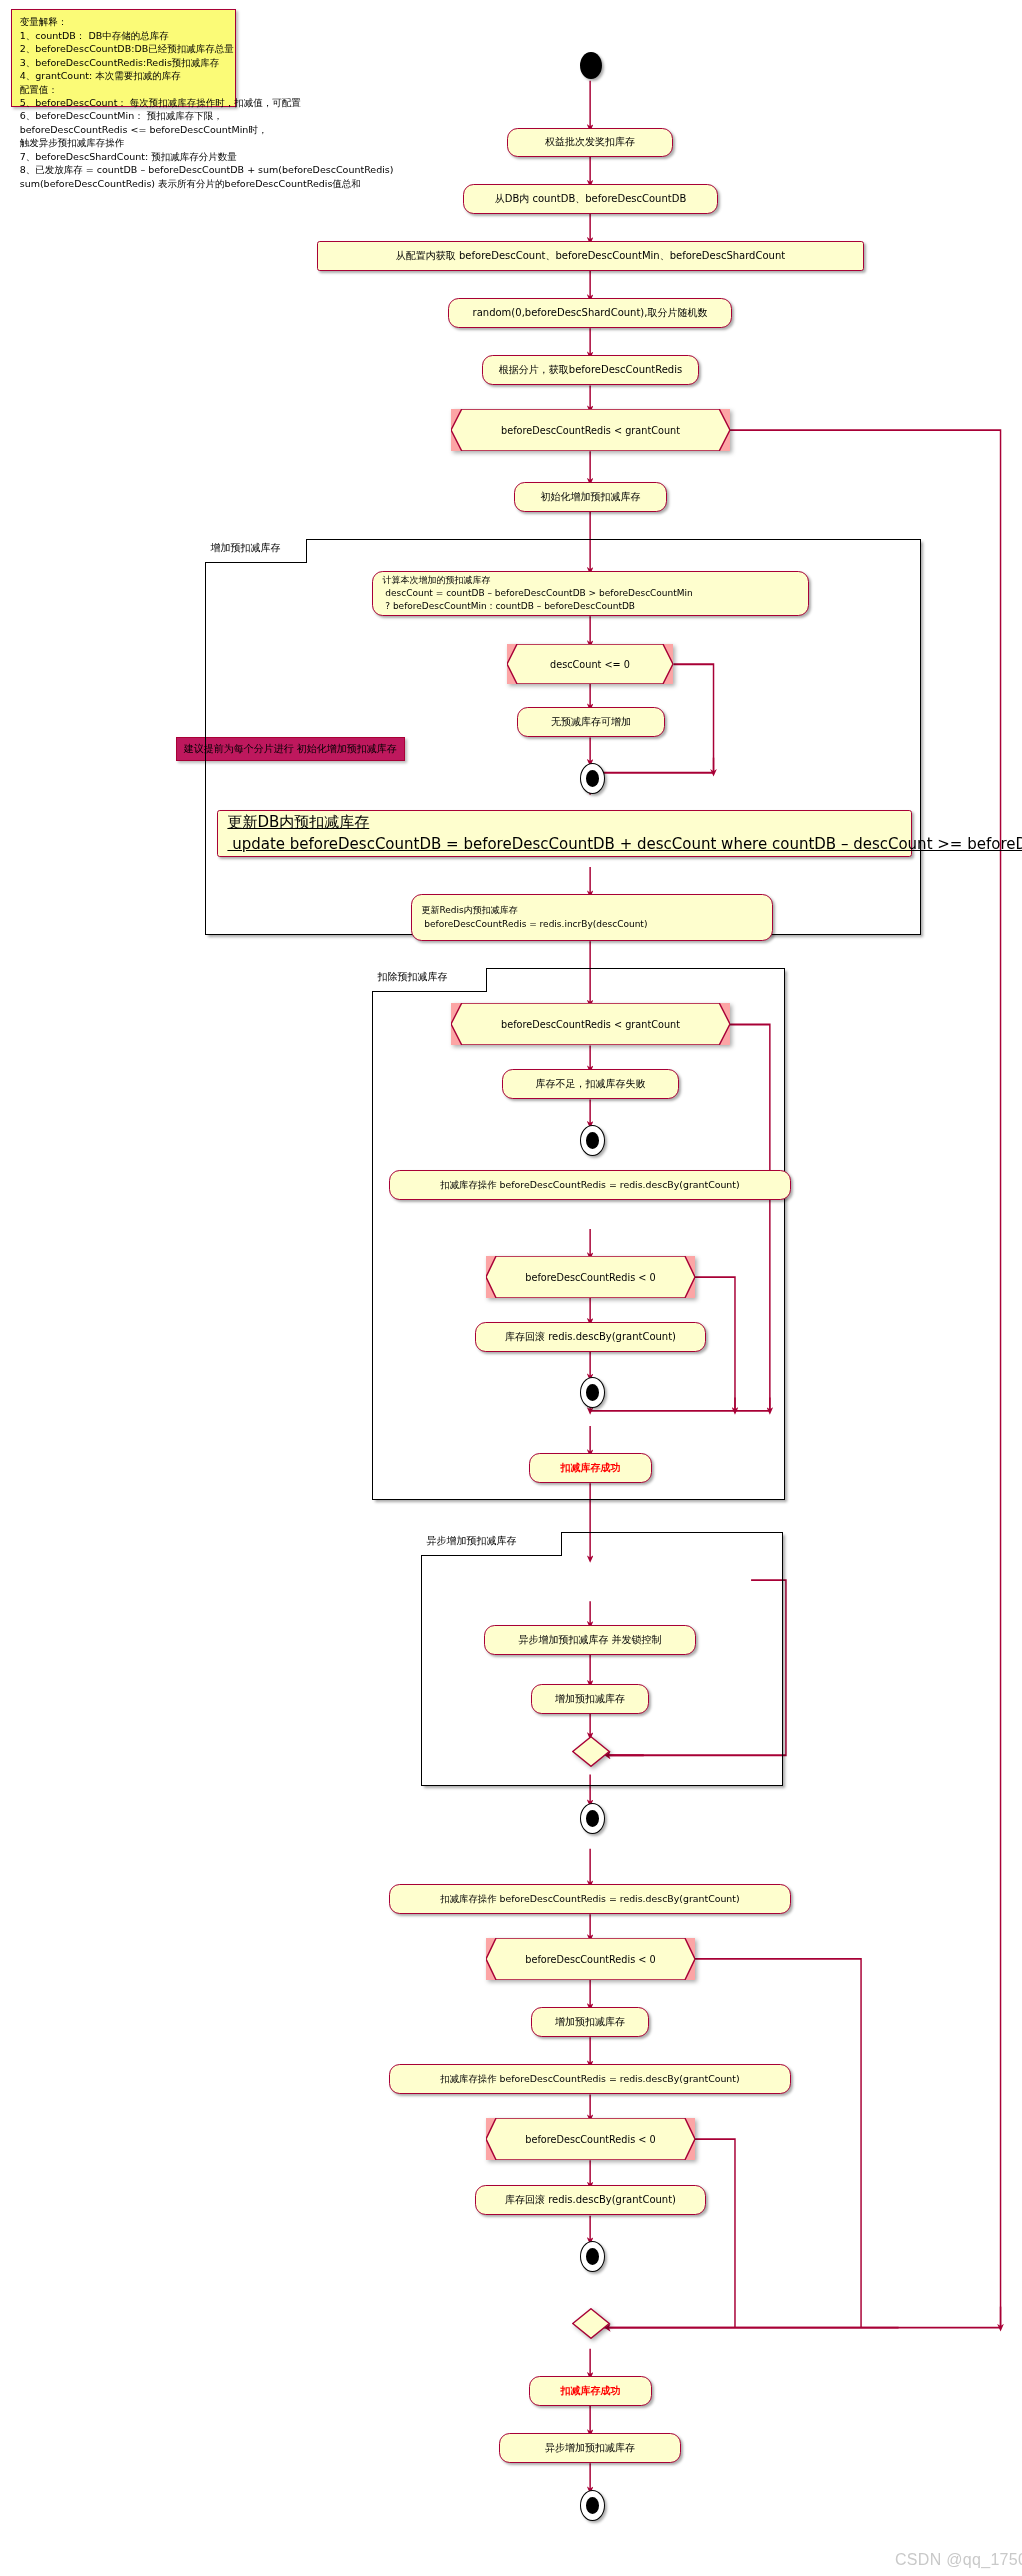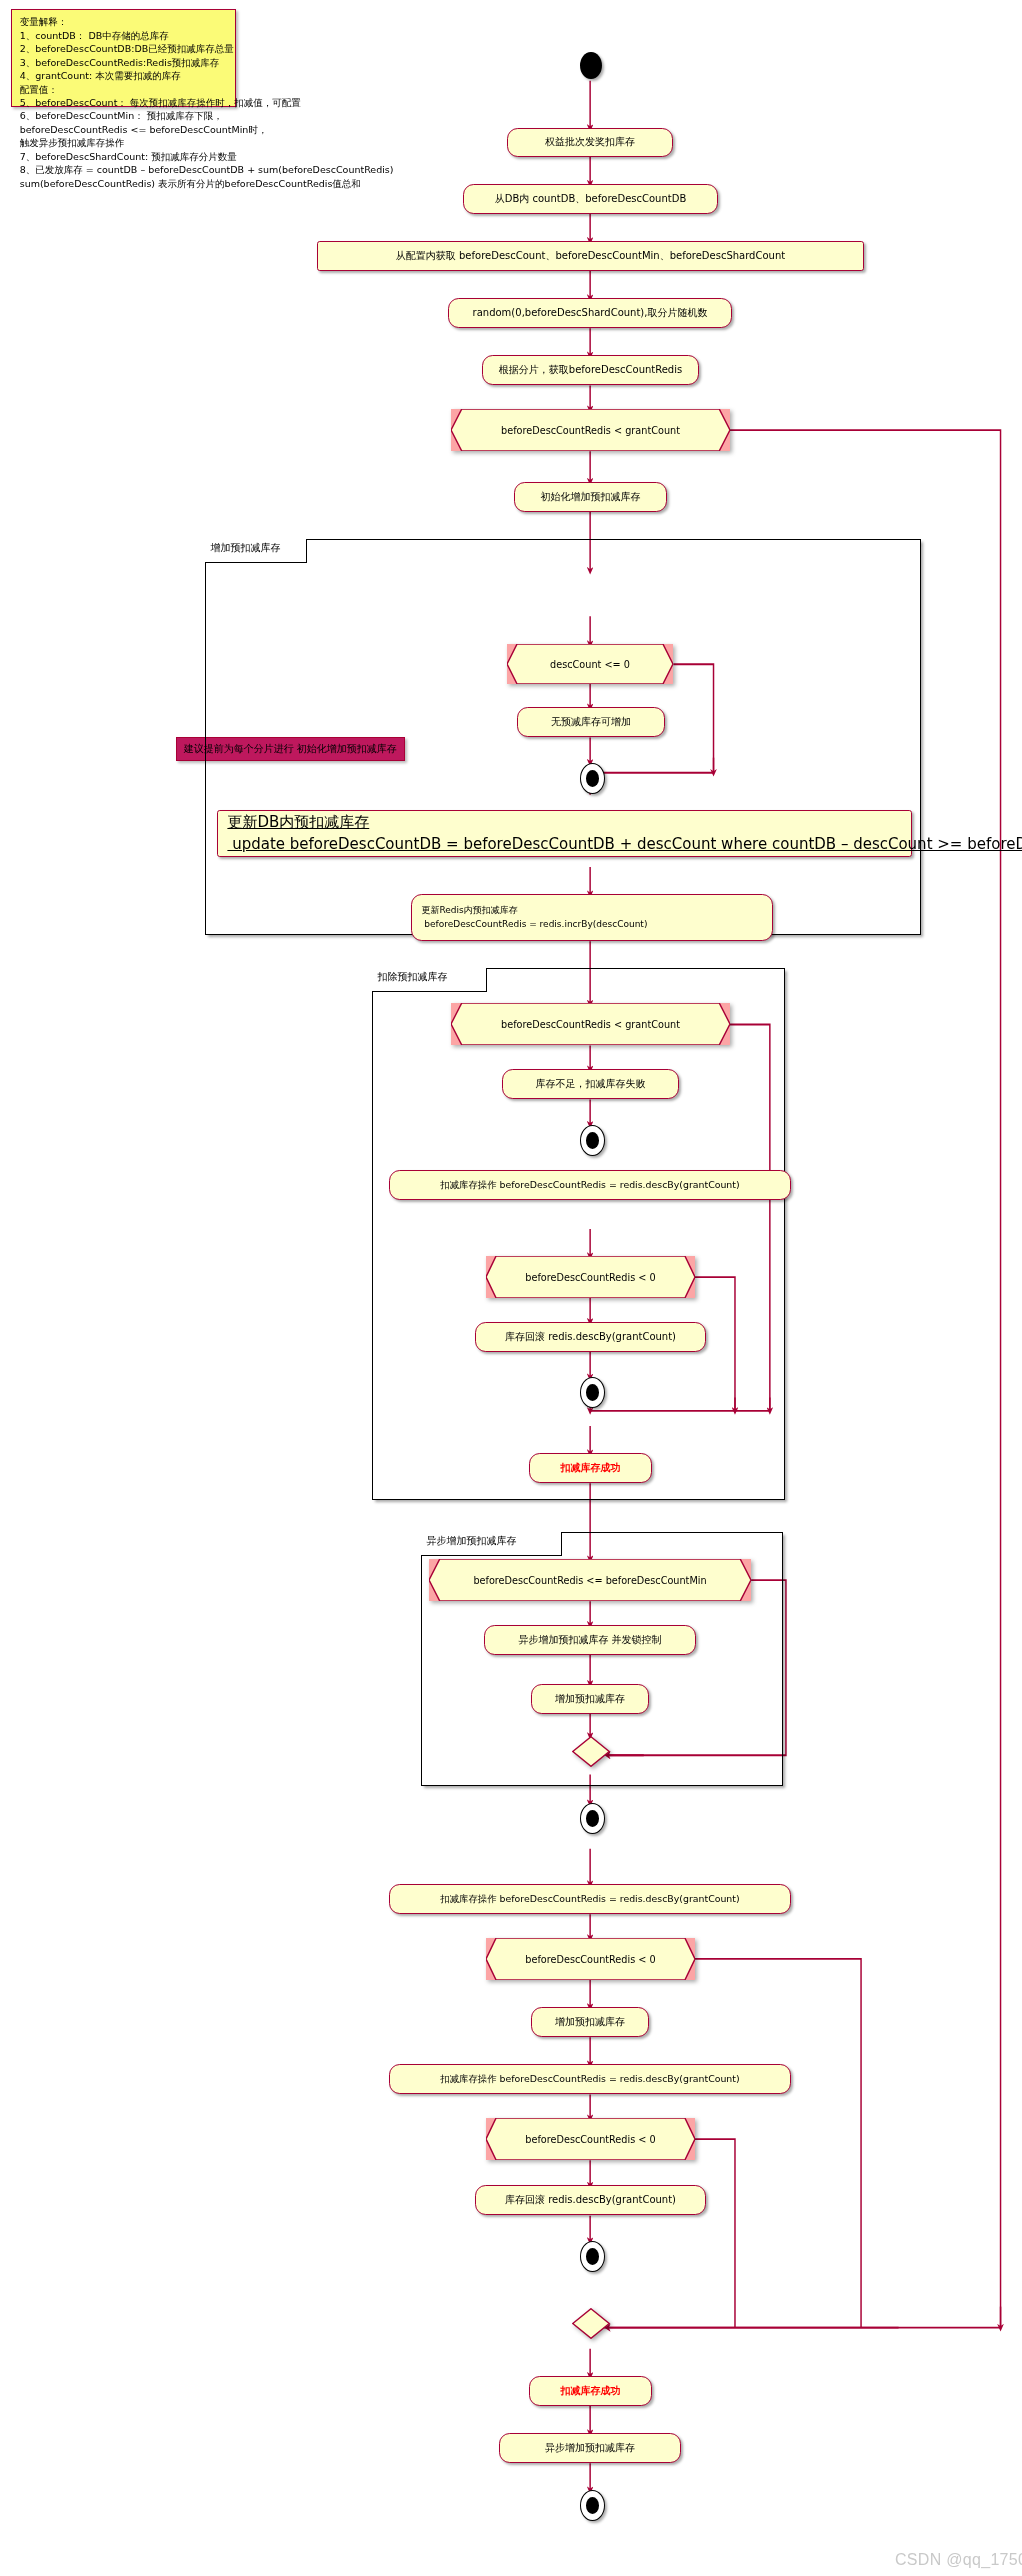--- a/index.html
+++ b/index.html
@@ -272,20 +272,23 @@
     <span class="hextxt">beforeDescCountRedis &lt; grantCount</span>
   </div>
 
   <div class="note-callout" style="left: 176px; top: 737px;">建议提前为每个分片进行 初始化增加预扣减库存</div>
 
   <div class="node act" style="left: 514px; top: 482px; width: 153px; height: 30px; display: flex;">初始化增加预扣减库存</div>
 
   <div class="partition" style="left: 205px; top: 539px; width: 716px; height: 396px;"></div>
   <div class="partition-label" style="left: 205px; top: 539px; width: 102px; height: 23.6px; border-top: none; border-left: none;">增加预扣减库存</div>
 
+  <div class="node act multiline" style="left: 372px; top: 571px; width: 437px; height: 45px; padding: 4px 9.4px; font-size: 9px; display: flex;">计算本次增加的预扣减库存
+ descCount = countDB – beforeDescCountDB &gt; beforeDescCountMin
+ ? beforeDescCountMin : countDB – beforeDescCountDB</div>
 
   <div class="hex" style="left: 507px; top: 644px; width: 166px; height: 40px;">
     <svg class="hexbg" viewBox="0 0 248 47" preserveAspectRatio="none">
       <polygon points="15,0 233,0 248,23.5 233,47 15,47 0,23.5" fill="#FEFECE" stroke="#A80036" stroke-width="2"></polygon>
     </svg>
     <span class="hextxt">descCount &lt;= 0</span>
   </div>
 
   <div class="node act" style="left: 517px; top: 707px; width: 148px; height: 30px; display: flex;">无预减库存可增加</div>
 
@@ -322,26 +325,20 @@
 
   <div class="node act" style="left: 475px; top: 1322px; width: 231px; height: 30px; display: flex;">库存回滚 redis.descBy(grantCount)</div>
 
   <div class="endc" style="left: 580px; top: 1377px; width: 23px; height: 29px;"></div>
 
   <div class="node act success" style="left: 529px; top: 1453px; width: 123px; height: 30px; display: flex;">扣减库存成功</div>
 
   <div class="partition" style="left: 421px; top: 1532px; width: 362px; height: 254px;"></div>
   <div class="partition-label" style="left: 421px; top: 1532px; width: 141px; height: 23.6px;">异步增加预扣减库存</div>
 
-  <div class="hex" style="left: 429px; top: 1559px; width: 322px; height: 42px;">
-    <svg class="hexbg" viewBox="0 0 480 50" preserveAspectRatio="none">
-      <polygon points="16,0 464,0 480,25 464,50 16,50 0,25" fill="#FEFECE" stroke="#A80036" stroke-width="2"></polygon>
-    </svg>
-    <span class="hextxt">beforeDescCountRedis &lt;= beforeDescCountMin</span>
-  </div>
 
   <div class="node act" style="left: 484px; top: 1625px; width: 212px; height: 30px; display: flex;">异步增加预扣减库存 并发锁控制</div>
 
   <div class="node act" style="left: 531px; top: 1684px; width: 118px; height: 30px; display: flex;">增加预扣减库存</div>
 
   <div class="diamond" style="left: 572px; top: 1736px; width: 38px; height: 39px;">
     <svg width="38" height="31" viewBox="0 0 56 46">
       <polygon points="28,1 55,23 28,45 1,23" fill="#FEFECE" stroke="#A80036" stroke-width="2"></polygon>
     </svg>
   </div>

